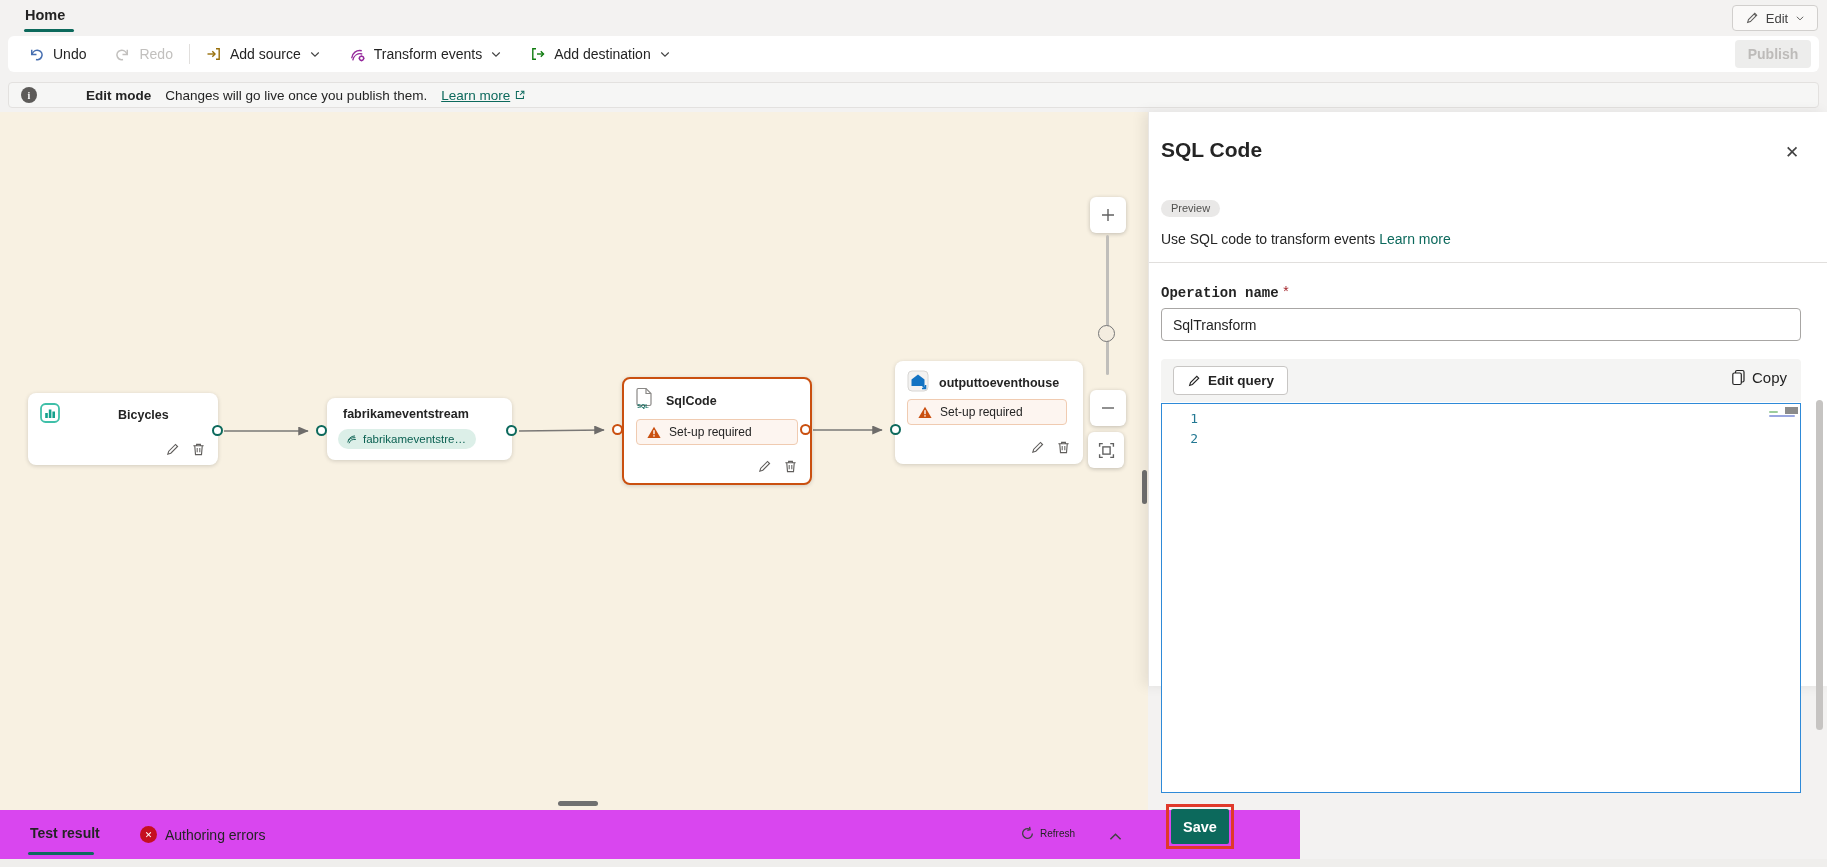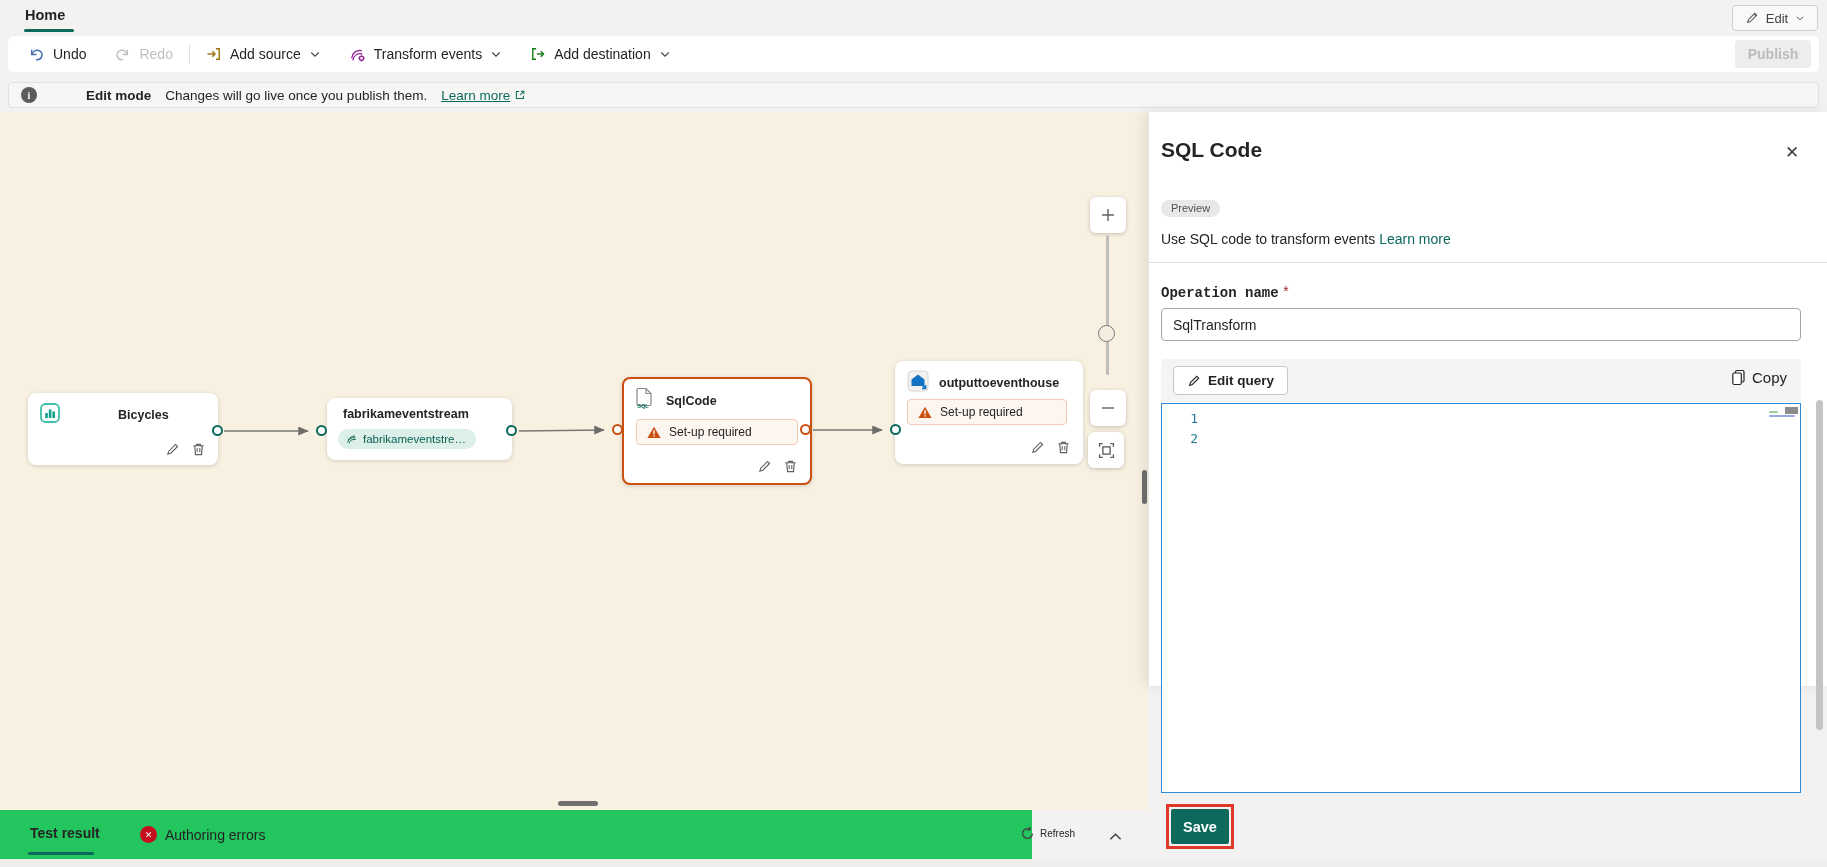--- a/index.html
+++ b/index.html
@@ -44,21 +44,21 @@
   .warn-badge { position:absolute; left:12px; height:26px; background:#fdf5f0; border:1px solid #f0cbb1; border-radius:4px; display:flex; align-items:center; gap:8px; padding-left:10px; font-size:12px; color:#242424; }
 
   
   .zbtn { position:absolute; width:36px; height:36px; background:#fff; border-radius:6px; box-shadow:0 1px 4px rgba(0,0,0,.22); display:flex; align-items:center; justify-content:center; color:#616161; cursor:pointer; }
   .ztrack { position:absolute; left:1106px; top:123px; width:3px; height:140px; background:#c0beba; border-radius:2px; }
   .zthumb { position:absolute; left:1098px; top:213px; width:17px; height:17px; border-radius:50%; background:#f4ede0; border:1.5px solid #767676; cursor:pointer; }
   .vscroll { position:absolute; left:1142px; top:358px; width:5px; height:34px; background:#707070; border-radius:3px; }
   .hscroll { position:absolute; left:558px; top:689px; width:40px; height:5px; background:#707070; border-radius:3px; }
 
   
-  .bottombar { position:absolute; left:0; top:810px; width:1032px; height:49px; background:#22c55e;text-decoration:underline; }
+  .bottombar { position:absolute; left:0; top:810px; width:1300px; height:49px; background:#d946ef;text-decoration:underline; }
   .test-result { position:absolute; left:30px; top:15px; font-size:14px; font-weight:700; cursor:pointer; }
   .tr-underline { position:absolute; left:28px; top:42px; width:66px; height:3px; background:var(--accent); border-radius:2px; }
   .err-badge { position:absolute; left:140px; top:16px; width:17px; height:17px; border-radius:50%; background:var(--error); color:#fff; font-size:9px; font-weight:700; display:flex; align-items:center; justify-content:center; }
   .authoring { position:absolute; left:165px; top:17px; font-size:14px; cursor:pointer; }
   .refresh { position:absolute; left:1020px; top:16px; display:flex; align-items:center; gap:5px; font-size:10px; color:#242424; cursor:pointer; }
   .collapse { position:absolute; left:1108px; top:20px; cursor:pointer; }
 
   
   .panel { position:absolute; left:1148px; top:112px; width:679px; height:574px; background:#fff; box-shadow:-5px 0 12px rgba(0,0,0,.08); border-left:1px solid #e8e6e4; }
   .panel-title { position:absolute; left:12px; top:26px; font-size:21px; font-weight:700; }

